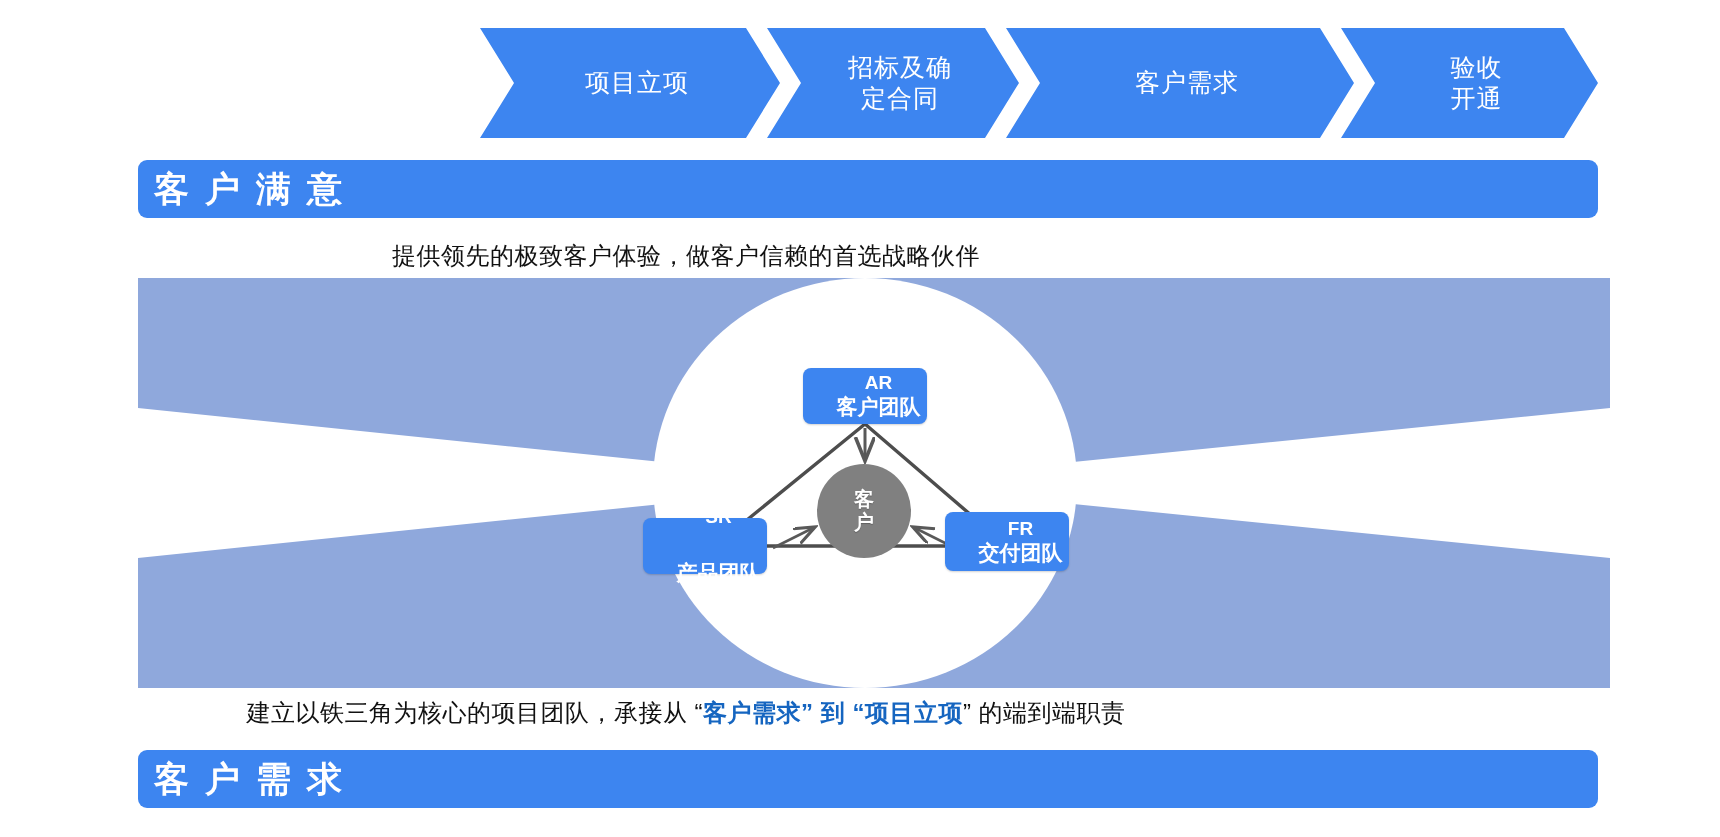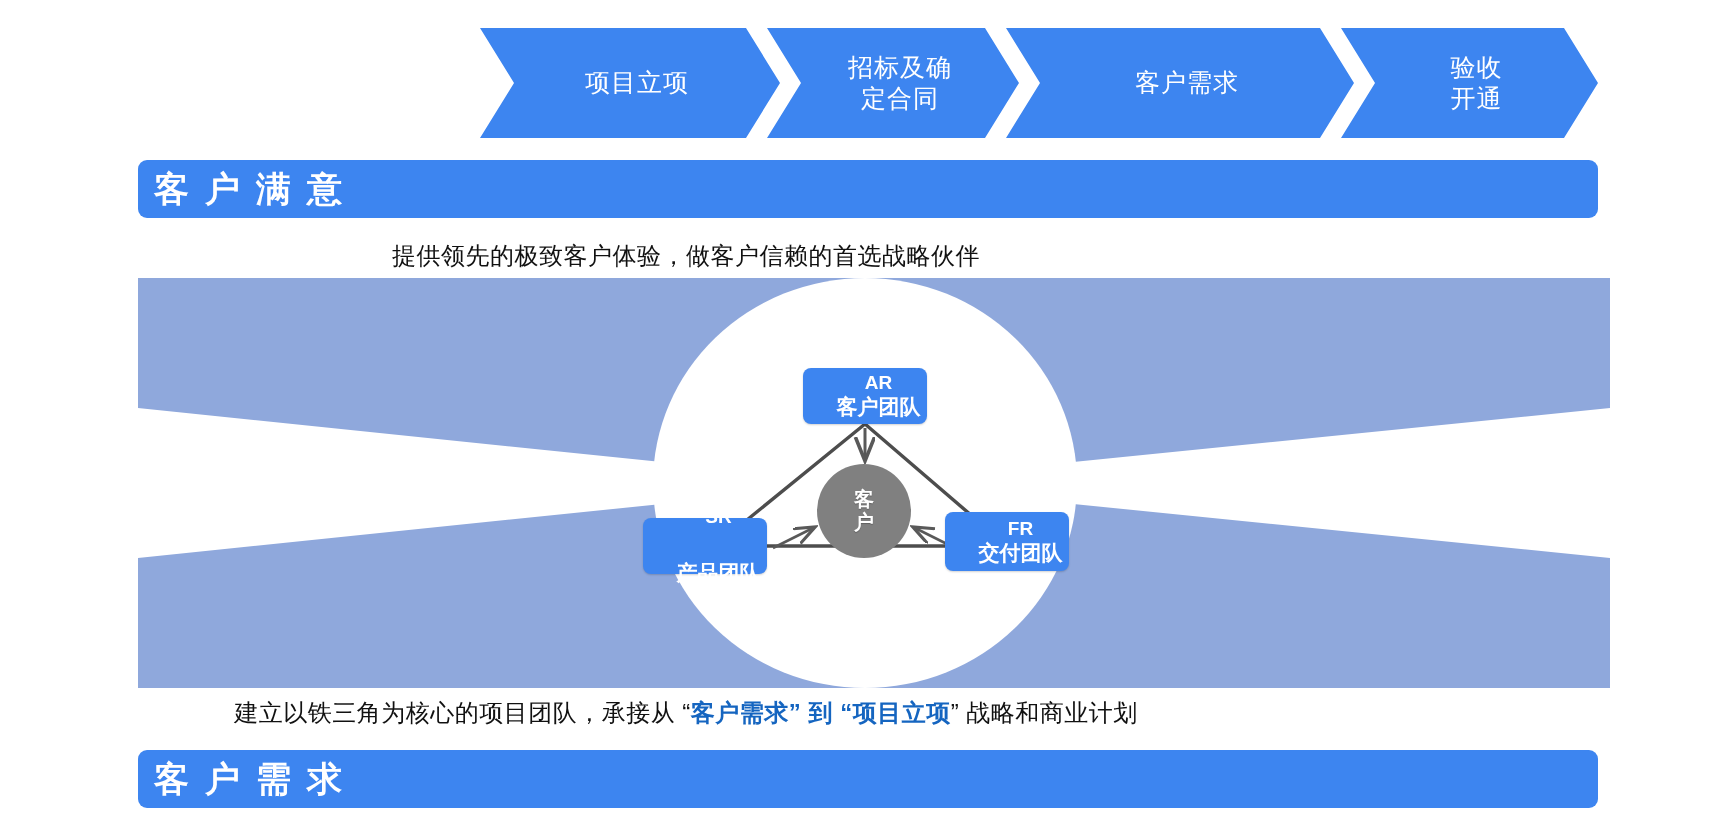--- a/index.html
+++ b/index.html
@@ -145,20 +145,20 @@
       <span class="code">SR</span>
       <span class="sub">产品团队</span>
     </div>
     <div class="node" id="node-fr">
       <span class="code">FR</span>
       <span class="sub">交付团队</span>
     </div>
   </div>
 
   <div class="caption" id="caption-bottom">
-    <span>建立以铁三角为核心的项目团队，承接从 “</span><span class="hl">客户需求</span><span class="hl">” 到 “</span><span class="hl">项目立项</span><span>” 战略和商业计划</span>
+    <span>建立以铁三角为核心的项目团队，承接从 “</span><span class="hl">客户需求</span><span class="hl">” 到 “</span><span class="hl">项目立项</span><span>” 的端到端职责</span>
   </div>
 
   <div class="banner" id="banner-bottom">
     <span>客户需求</span>
   </div>
 
 </div>
 
 </body></html>

